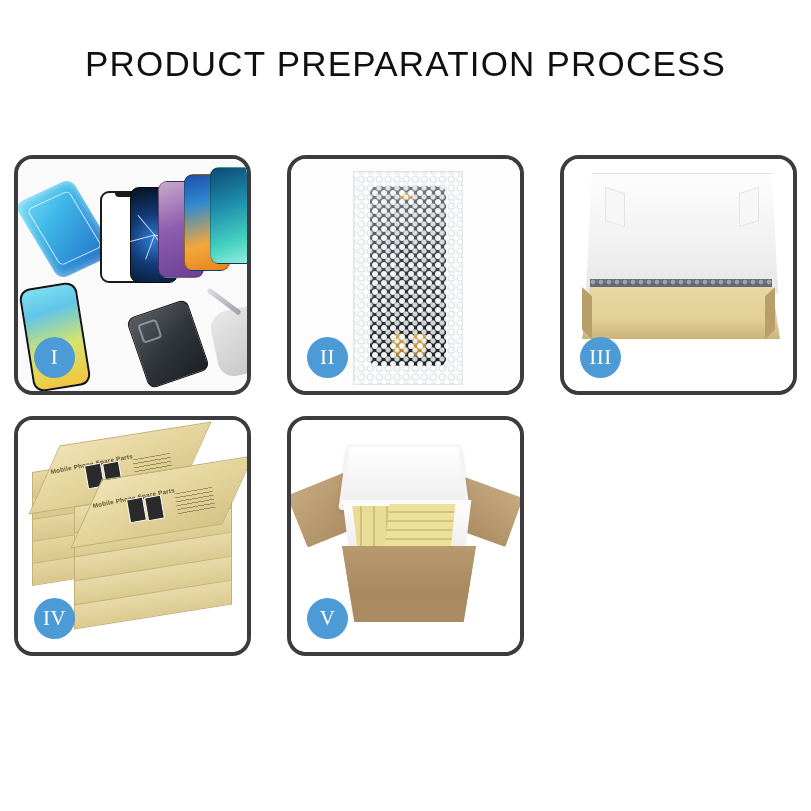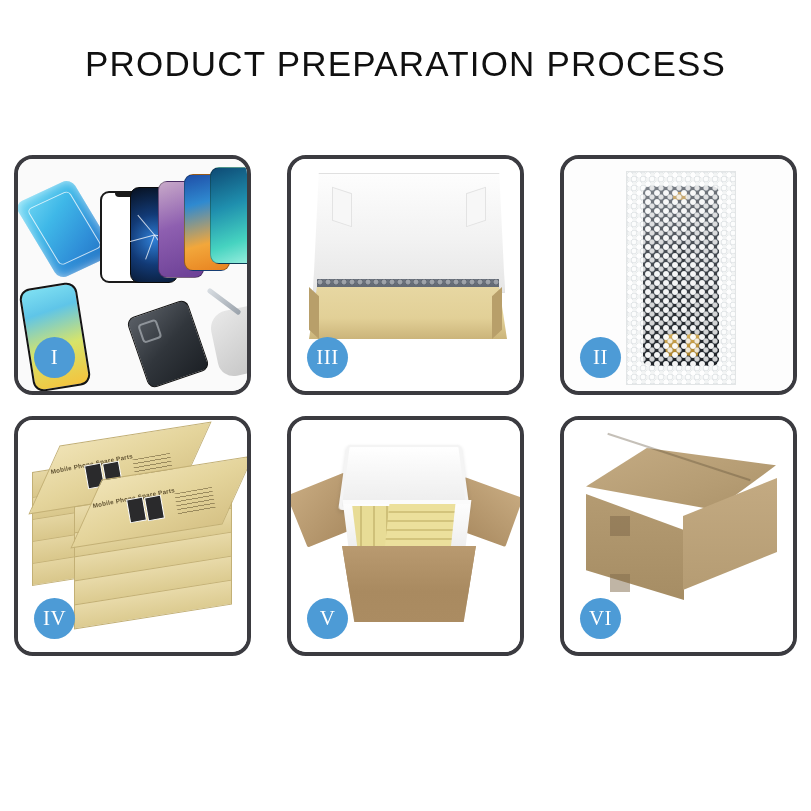--- a/index.html
+++ b/index.html
@@ -338,52 +338,52 @@
         </div>
         <div class="back-housing"></div>
         <div class="hand"></div>
         <div class="tweezers"></div>
       </div>
       <div class="badge">I</div>
     </div>
 
     <div class="panel">
       <div class="stage">
-        <div class="p3-bg"></div>
-        <div class="lid">
-          <div class="lid-flapL"></div>
-          <div class="lid-flapR"></div>
-        </div>
-        <div class="tray-inside"></div>
-        <div class="box-tray"></div>
-        <div class="tray-edgeL"></div>
-        <div class="tray-edgeR"></div>
-      </div>
-      <div class="badge">III</div>
-    </div>
-
-    <div class="panel">
-      <div class="stage">
         <div class="p2-bg"></div>
         <div class="bubble-pack">
           <div class="screen-inner">
             <div class="tape-top"></div>
             <div class="home-btn"></div>
             <div class="flex-strip"></div>
             <div class="conn-l"></div>
             <div class="conn-r"></div>
           </div>
           <div class="bubble-tex"></div>
         </div>
       </div>
       <div class="badge">II</div>
     </div>
 
     <div class="panel">
       <div class="stage">
+        <div class="p3-bg"></div>
+        <div class="lid">
+          <div class="lid-flapL"></div>
+          <div class="lid-flapR"></div>
+        </div>
+        <div class="tray-inside"></div>
+        <div class="box-tray"></div>
+        <div class="tray-edgeL"></div>
+        <div class="tray-edgeR"></div>
+      </div>
+      <div class="badge">III</div>
+    </div>
+
+    <div class="panel">
+      <div class="stage">
         <div class="p4-bg"></div>
         <div class="stack">
           <div class="bx b5"></div>
             <div class="bx b4"></div>
             <div class="bx b3"></div>
           <div class="bx b2"></div>
             <div class="bx b1"></div>
           <div class="lid-top t1"></div>
           <div class="lbl l1">Mobile Phone Spare Parts</div>
           <div class="scr s1"></div>
@@ -412,27 +412,15 @@
         <div class="flapR"></div>
         <div class="foam-lid"></div>
         <div class="foam-box"></div>
         <div class="ybars"></div>
         <div class="ybars2"></div>
         <div class="carton-body"></div>
       </div>
       <div class="badge">V</div>
     </div>
 
-    <div class="panel">
-      <div class="stage">
-        <div class="p6-bg"></div>
-        <div class="ctn-top"></div>
-        <div class="ctn-left"></div>
-        <div class="ctn-right"></div>
-        <div class="seam"></div>
-        <div class="tape1"></div>
-        <div class="tape2"></div>
-      </div>
-      <div class="badge">VI</div>
-    </div>
 
   </div>
 </div>
 
 </body></html>

